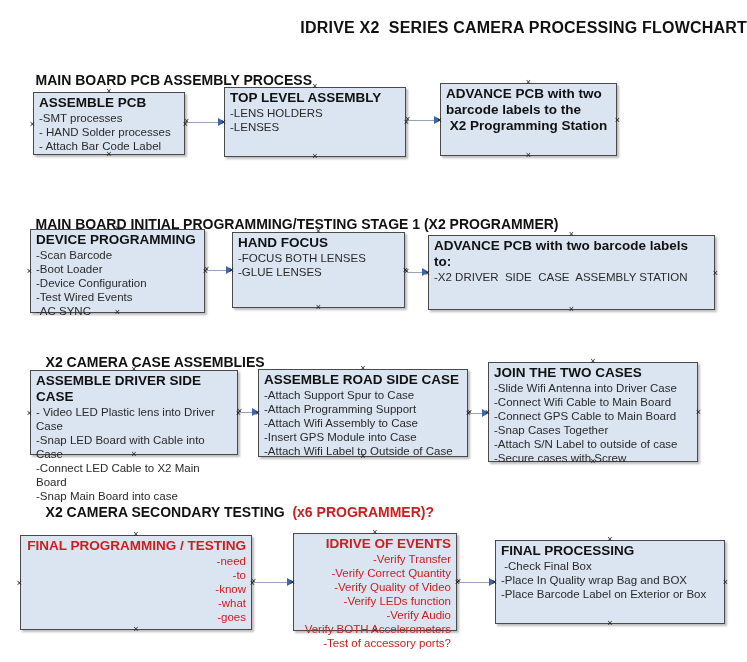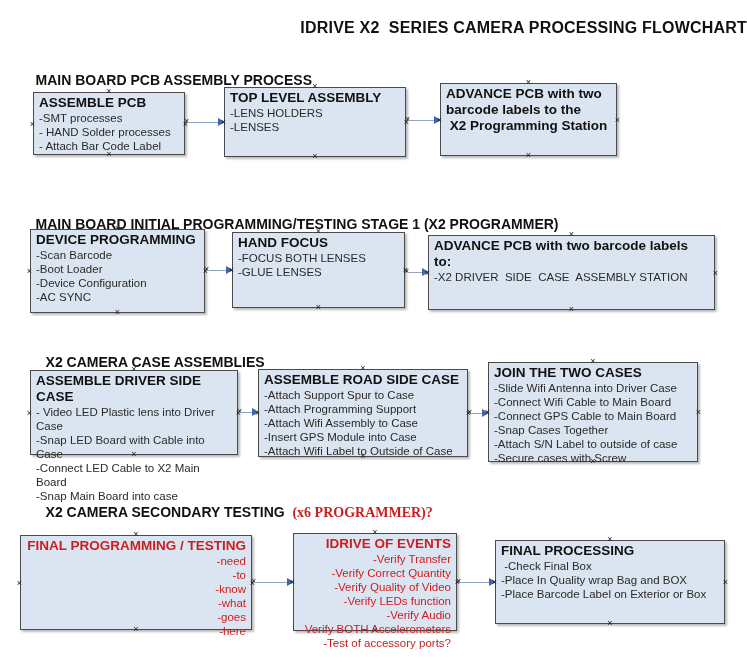--- a/index.html
+++ b/index.html
@@ -7,21 +7,21 @@
     position:relative;width:747px;height:662px;background:#ffffff;overflow:hidden;
     font-family:"Liberation Sans", sans-serif;color:#1a1a1a;
   }
   .doc-title{
     position:absolute;top:19px;left:0;width:747px;text-align:right;
     font-size:16px;font-weight:bold;letter-spacing:.2px;white-space:pre-wrap;color:#111;
   }
   .heading{
     position:absolute;font-size:14px;font-weight:bold;white-space:pre-wrap;color:#111;
   }
-  .red-text{color:var(--red-text);font-family:Liberation Serif, serif;}
+  .red-text{color:var(--red-text);}
   .fbox{
     position:absolute;box-sizing:border-box;
     background:var(--box-fill);
     border:1.5px solid var(--box-border);
     box-shadow:2px 2px 2px #bcbcbc;
     padding:2px 5px 0 5px;
     overflow:visible;
   }
   .fbox-title{
     font-size:13.5px;font-weight:bold;line-height:16px;white-space:pre-wrap;color:#111;
@@ -107,20 +107,21 @@
   <div class="heading" style="left:20px;top:200px;">
     <span>MAIN BOARD INITIAL PROGRAMMING/TESTING STAGE 1 (X2 PROGRAMMER)</span><span class="red-text"></span>
   </div>
 
   <div class="fbox" style="left:30px;top:229px;width:175px;height:84px;">
     <div class="fbox-title">DEVICE PROGRAMMING</div>
     <div class="fbox-items">
         <div class="fbox-item">-Scan Barcode</div>
         <div class="fbox-item">-Boot Loader</div>
         <div class="fbox-item">-Device Configuration</div>
+        <div class="fbox-item">-Test Wired Events</div>
         <div class="fbox-item">-AC SYNC</div>
       </div>
   <span class="handle h-t">×</span>
       <span class="handle h-b">×</span>
       <span class="handle h-l">×</span>
       <span class="handle h-r">×</span>
     </div>
   <div class="arrow" style="left:206px;top:265px;width:26px;">
     <span class="ax">×</span>
       <span class="aline"></span>
@@ -215,21 +216,20 @@
   </div>
 
   <div class="fbox red-text-box" style="left:20px;top:535px;width:232px;height:95px;">
     <div class="fbox-title">FINAL PROGRAMMING / TESTING</div>
     <div class="fbox-items">
         <div class="fbox-item">-need</div>
         <div class="fbox-item">-to</div>
         <div class="fbox-item">-know</div>
         <div class="fbox-item">-what</div>
         <div class="fbox-item">-goes</div>
-        <div class="fbox-item">-here</div>
       </div>
   <span class="handle h-t">×</span>
       <span class="handle h-b">×</span>
       <span class="handle h-l">×</span>
       <span class="handle h-r">×</span>
     </div>
   <div class="arrow" style="left:253px;top:577px;width:40px;">
     <span class="ax">×</span>
       <span class="aline"></span>
       <span class="ahead"></span>

